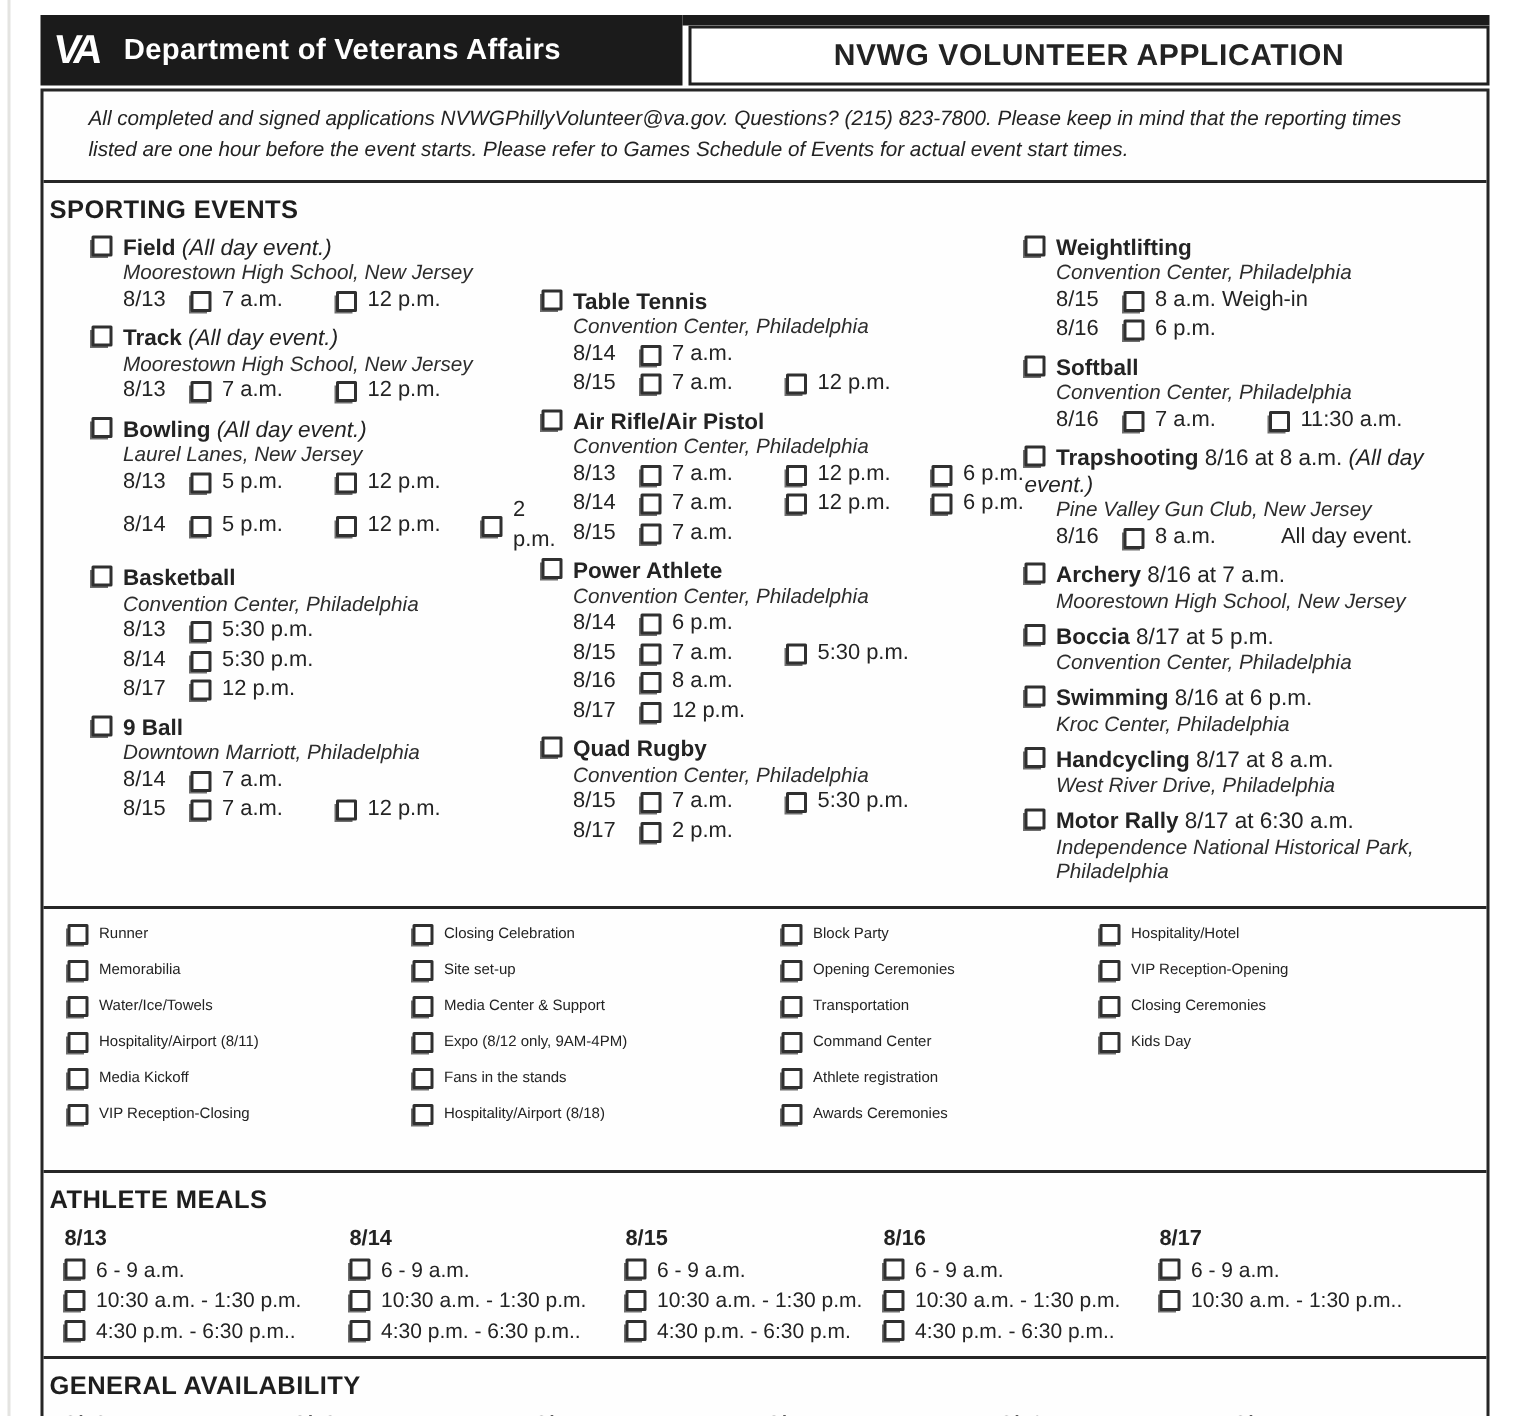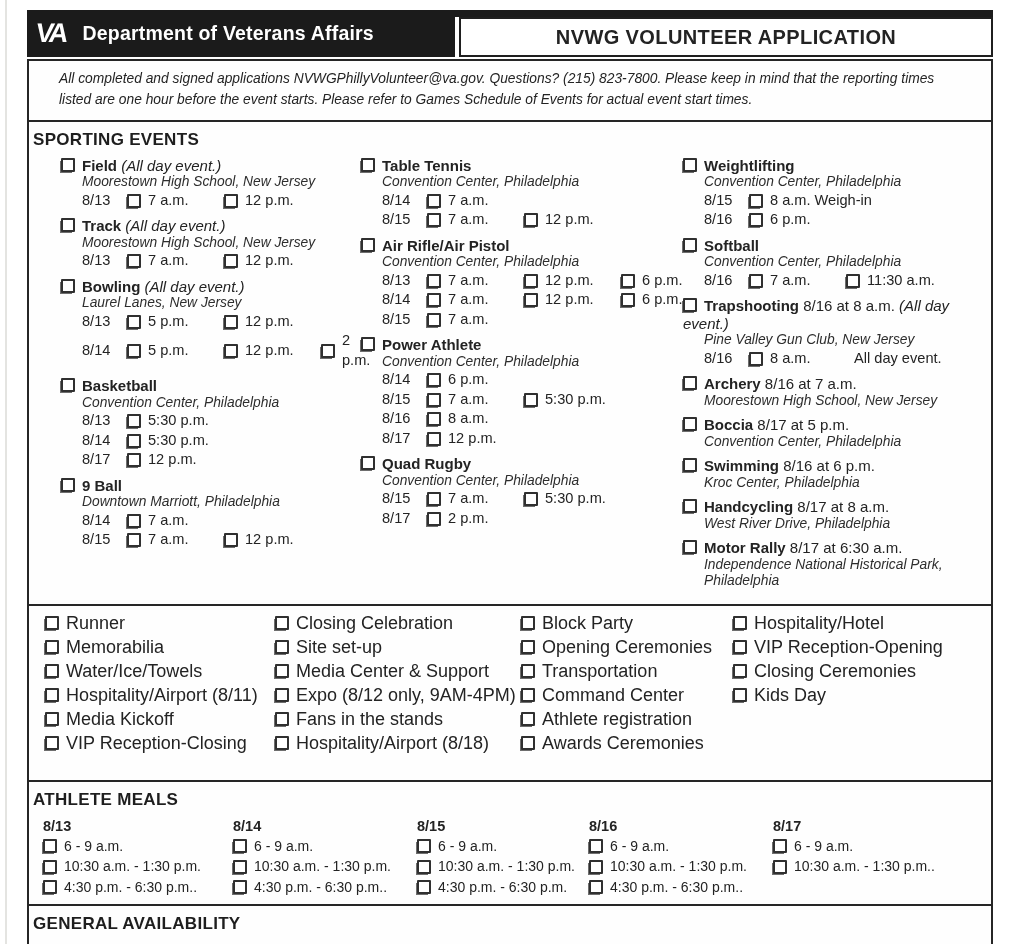--- a/index.html
+++ b/index.html
@@ -29,37 +29,37 @@
   section + section{border-top:2.5px solid #262626;}
   h2{margin:3px 0 7px;font-size:17px;letter-spacing:.3px;padding-left:4px;color:#1e1e1e;}
 
   
   .cb{display:inline-block;width:10px;height:10px;border:2px solid #303030;background:#fff;
       box-shadow:-2px 2px 0 -1px #6e6e6e;margin-right:7px;flex:none;vertical-align:-1px;border-radius:1px;}
 
   
   .sports{min-height:396px;box-sizing:border-box;}
   .sports-cols{display:flex;padding-left:32px;}
-  .s-col0{width:300px;}.s-col1{width:322px;}.s-col2{flex:1;}
+  .s-col0{width:300px;}.s-col1{width:322px;margin-top:36px;}.s-col2{flex:1;}
   .event{margin-bottom:7px;}
   .etitle{font-size:15px;line-height:17.5px;}
   .ename{font-weight:bold;}
   .enote{font-weight:normal;}
   .venue{font-style:italic;font-size:13.8px;line-height:16.5px;margin-left:21px;color:#2d2d2d;}
   .trow{display:flex;align-items:center;margin-left:21px;font-size:14.6px;line-height:19.5px;}
   .date{width:45px;flex:none;}
   .time{display:flex;align-items:center;min-width:97px;}
   .time:last-child{min-width:0;}
   .after{margin-left:8px;}
 
   
   .needs{min-height:176px;box-sizing:border-box;}
   .needs-cols{display:flex;padding-left:16px;}
   .n-col0{width:230px;}.n-col1{width:246px;}.n-col2{width:212px;}.n-col3{flex:1;}
-  .need{font-size:18px;line-height:24px;display:flex;align-items:center;}
+  .need{font-size:10px;line-height:24px;display:flex;align-items:center;}
 
   
   .meals,.avail{min-height:112px;box-sizing:border-box;}
   .slot-cols{display:flex;padding-left:14px;}
   .m-col0{width:190px;}.m-col1{width:184px;}.m-col2{width:172px;}.m-col3{width:184px;}.m-col4{flex:1;}
   .a-col0{width:153px;}.a-col1{width:161px;}.a-col2{width:155px;}.a-col3{width:155px;}
   .a-col4{width:156px;}.a-col5{flex:1;}
   .slot-date{font-weight:bold;font-size:14.5px;line-height:19px;}
   .slot{font-size:14px;line-height:20.5px;display:flex;align-items:center;}
 </style>

